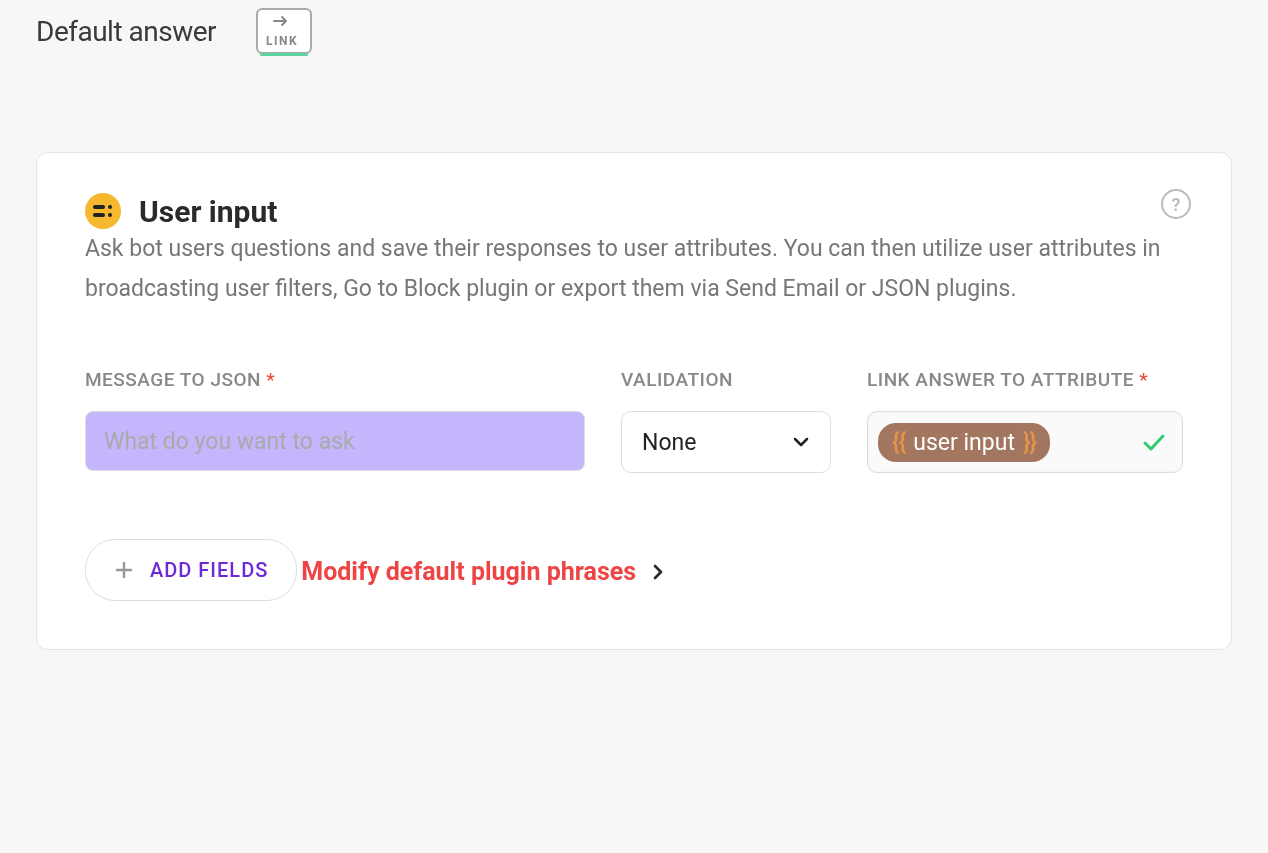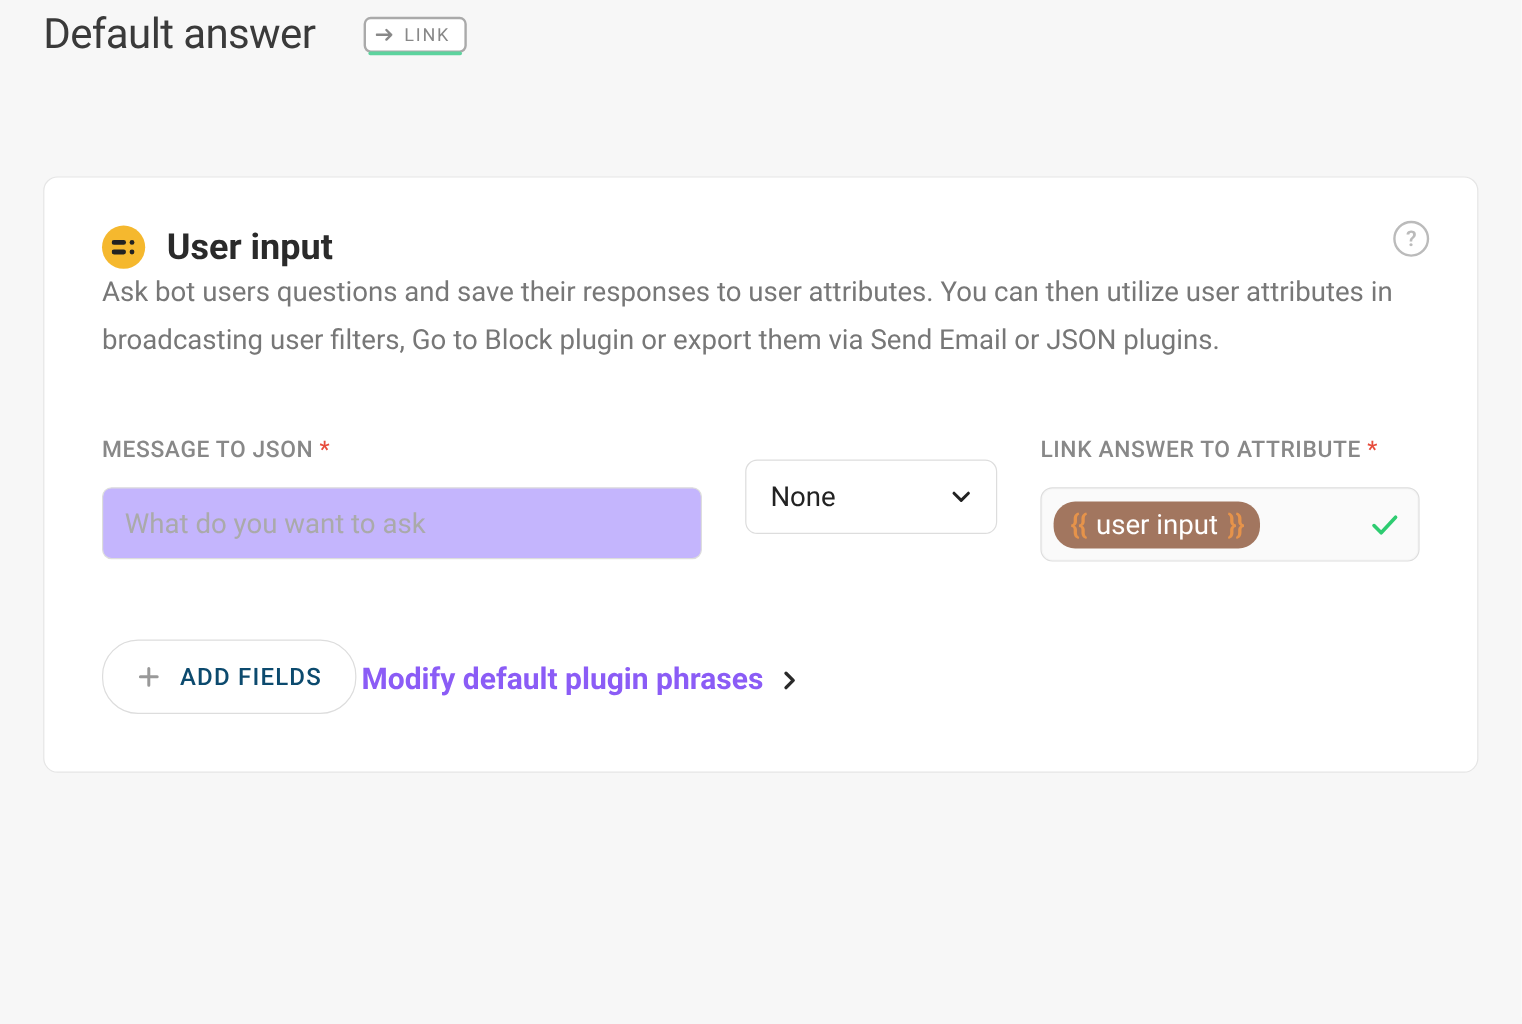--- a/index.html
+++ b/index.html
@@ -15,39 +15,40 @@
       padding: 0 36px;
     }
     .header {
       display: flex;
       align-items: center;
       gap: 40px;
       padding-top: 8px;
       padding-bottom: 8px;
     }
     .page-title {
-      font-size: 35px;
+      font-size: 28px;
       font-weight: 400;
       color: #3a3a3a;
       letter-spacing: -0.5px;
     }
     .link-badge {
       display: inline-flex;
       align-items: center;
       border: 2px solid #aaa;
       border-radius: 6px;
       padding: 4px 12px 4px 8px;
       gap: 6px;
       background: #fff;
       position: relative;
-      font-size: 15px;
-      font-weight: 400;
+      font-size: 12px;
+      font-weight: 700;
       letter-spacing: 1.5px;
       color: #888;
       cursor: pointer;
+      flex-direction: column;
     }
     .link-badge::after {
       content: "";
       position: absolute;
       left: 2px;
       right: 2px;
       bottom: -4px;
       height: 3px;
       background: #5dd39e;
       border-radius: 2px;
@@ -205,33 +206,33 @@
       font-family: inherit;
     }
     .plus-icon {
       color: #999;
       display: inline-flex;
     }
     .add-fields-label {
       font-size: 20px;
       font-weight: 500;
       letter-spacing: 1px;
-      color: #0c4a6e;
+      color: #6d28d9;
     }
     .modify-row {
       margin-top: 84px;
       display: inline-flex;
       align-items: center;
       gap: 16px;
       cursor: pointer;
     }
     .modify-label {
       font-size: 25px;
       font-weight: 700;
-      color: #8b5cf6;
+      color: #ef4444;
     }
     .modify-chevron {
       display: inline-flex;
     }
   </style>
 </head>
 <body>
 
 <div class="page">
   <div class="header">
@@ -268,20 +269,21 @@
     <div class="fields-row">
       <div class="col-message">
         <div class="field-label">
           <span>MESSAGE TO JSON</span>
           <span class="req">*</span>
         </div>
         <input type="text" class="text-input" placeholder="What do you want to ask" style="">
       </div>
 
       <div class="col-validation">
+        <div class="field-label">VALIDATION</div>
         <div class="select-box">
           <span class="select-value">None</span>
           <span class="chevron">
             <svg width="18" height="12" viewBox="0 0 18 12">
               <path d="M3 3 L9 9 L15 3" stroke="#222" stroke-width="2.5" fill="none" stroke-linecap="round" stroke-linejoin="round"></path>
             </svg>
           </span>
         </div>
       </div>
 

